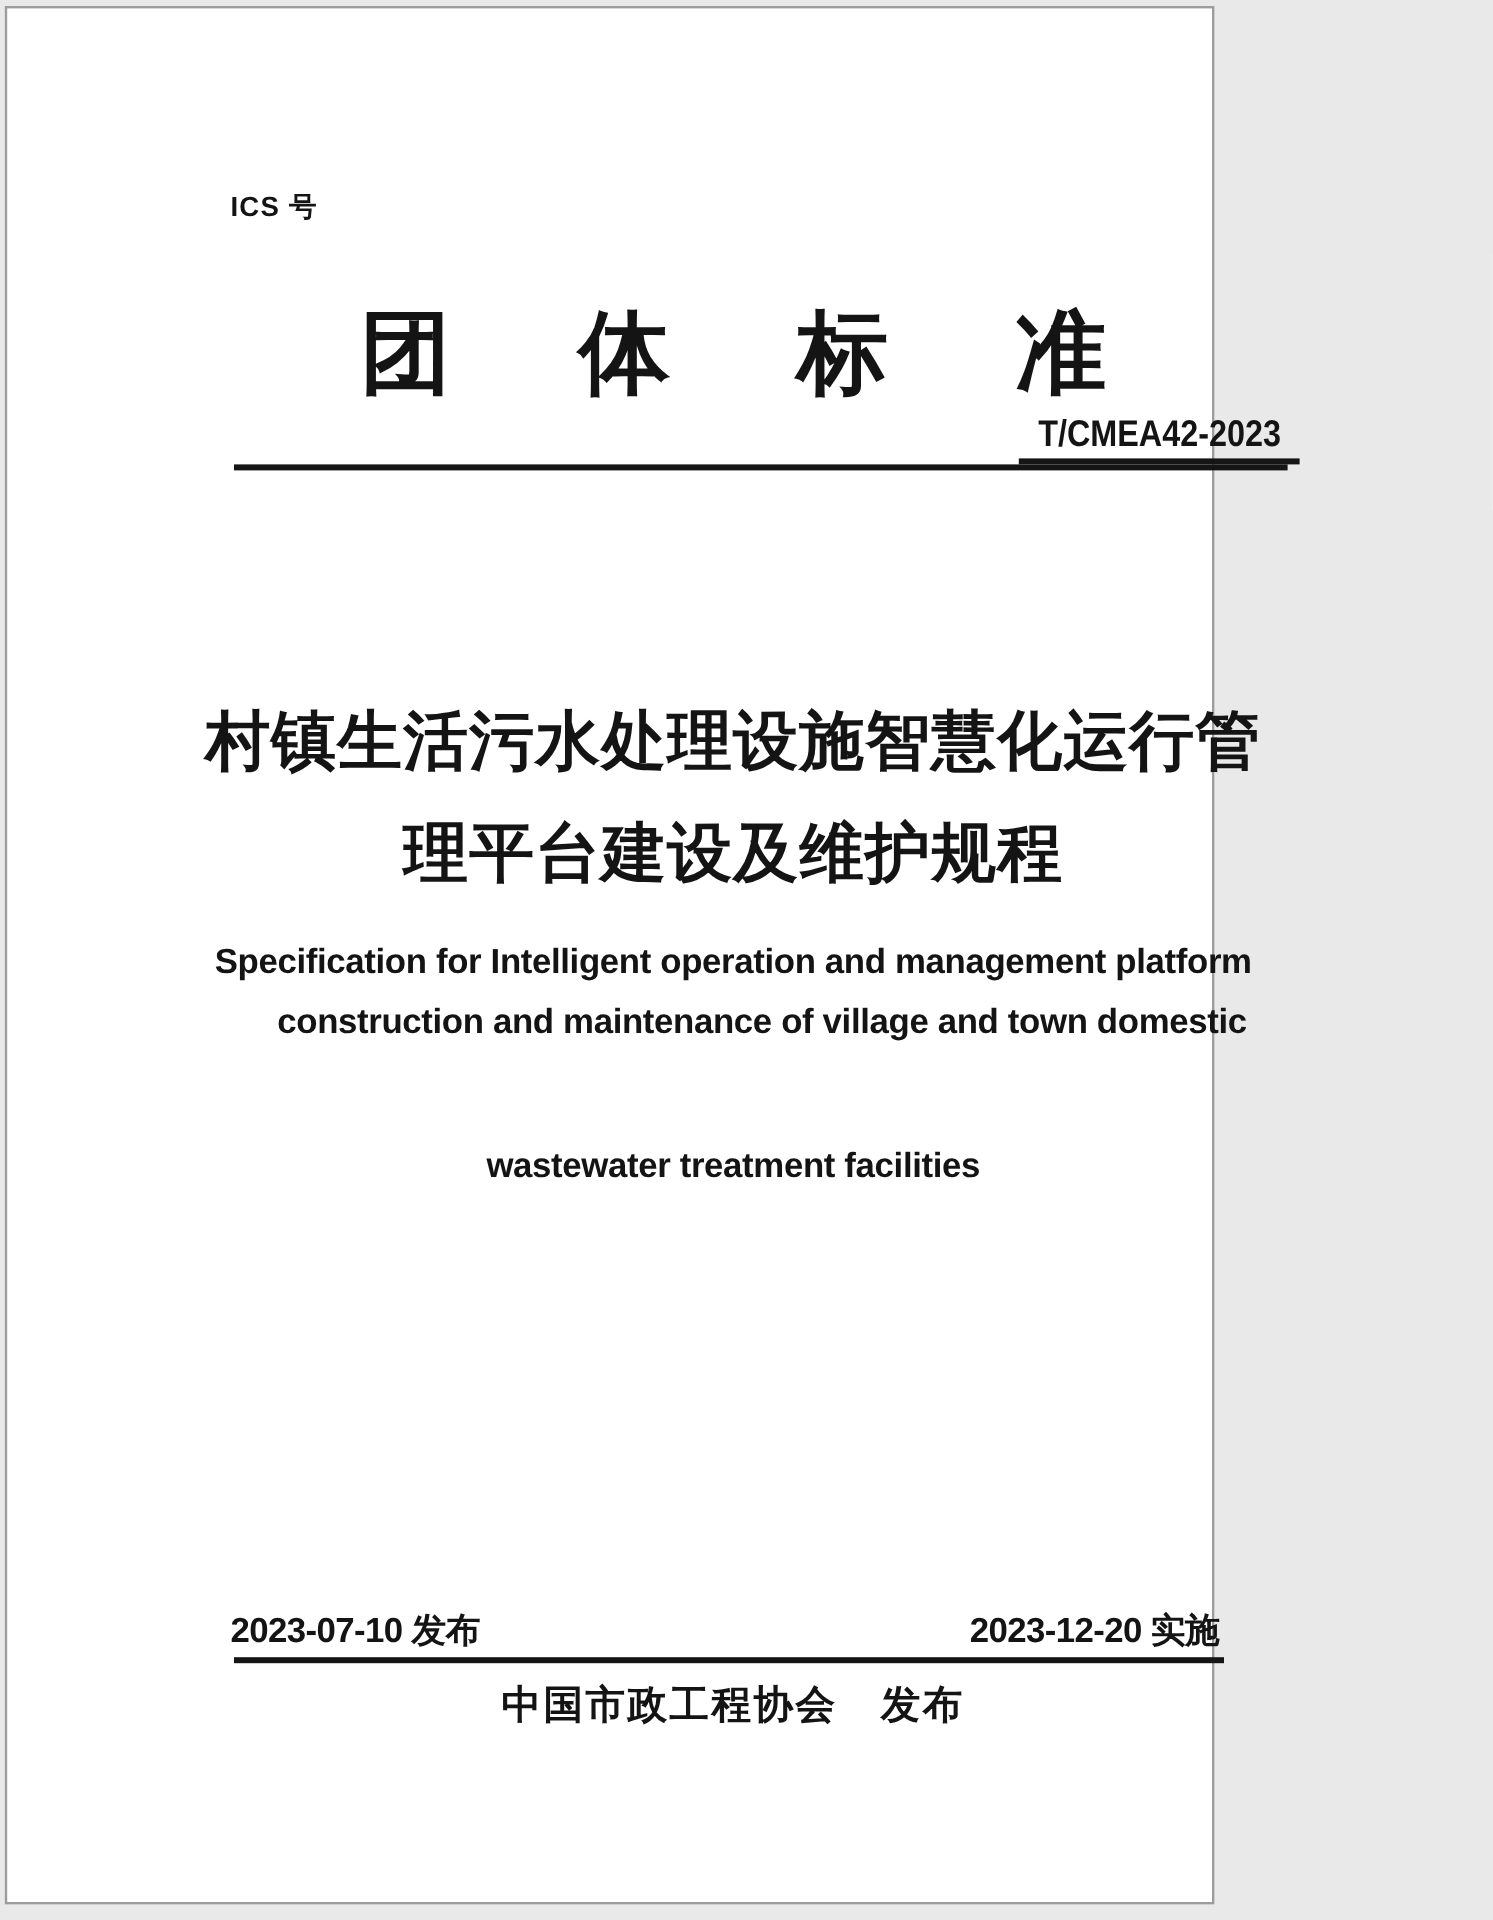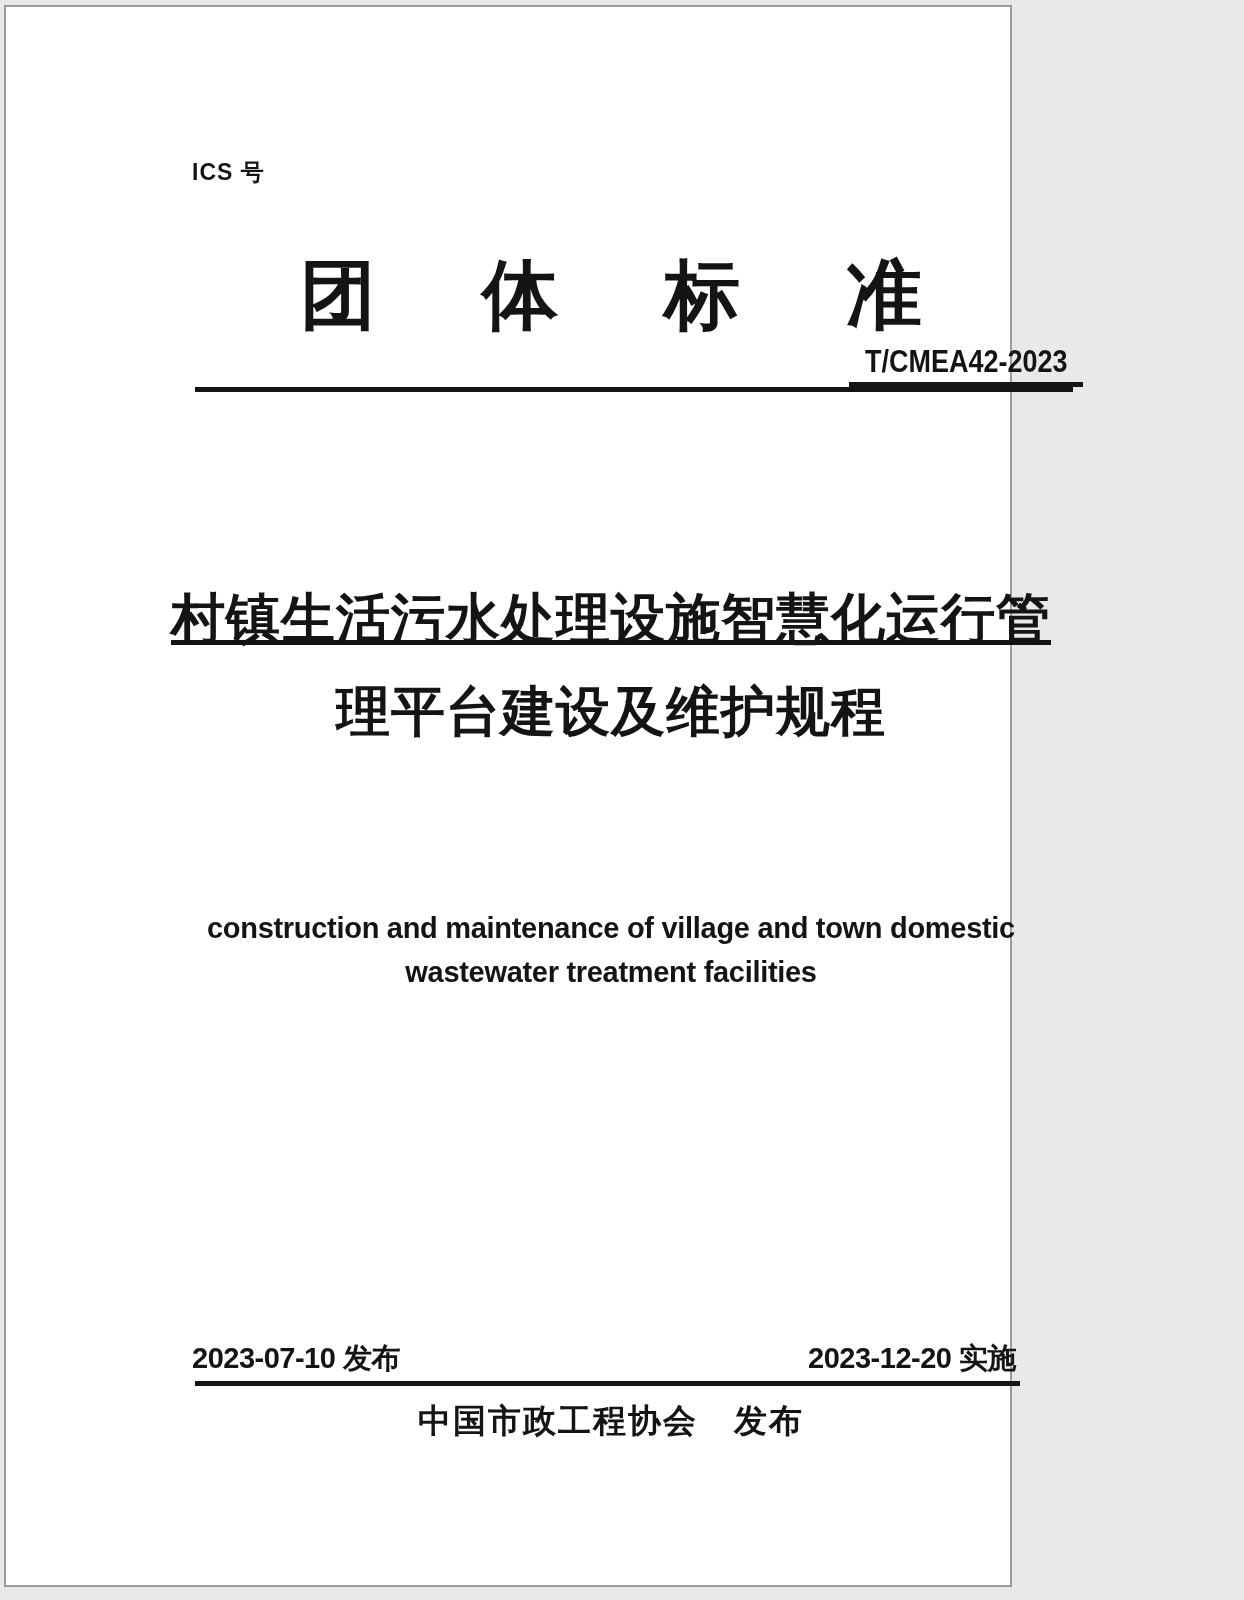--- a/index.html
+++ b/index.html
@@ -50,29 +50,29 @@
     background:var(--rule);
   }
   .center-wrap{
     left:0;top:0;width:1210px;height:1600px;pointer-events:none;
   }
   .zh-line{
     position:absolute;left:0;width:100%;text-align:center;
     font-size:54px;font-weight:bold;letter-spacing:1px;line-height:62px;
     white-space:nowrap;
   }
-  .zh1{top:580px;text-decoration:underline;}
+  .zh1{top:580px;}
   .zh2{top:673px;}
   .en-line{
     position:absolute;left:0;width:100%;text-align:center;
     font-size:29px;font-weight:bold;letter-spacing:-0.3px;line-height:34px;
     white-space:nowrap;
   }
   .en1{top:778px;}
-  .en2{top:904px;}
+  .en2{top:828px;padding-left:24px;}
   .en3{top:948px;}
   .dates-row{
     left:186px;top:1332px;width:824px;
     display:flex;justify-content:space-between;align-items:flex-end;
     font-size:29px;font-weight:bold;letter-spacing:-0.5px;
     white-space:nowrap;
     gap:35px;
   }
   .bottom-rule{
     left:189px;top:1374px;width:825px;height:5px;
@@ -103,20 +103,21 @@
   <div class="abs std-num">
     <span class="inner">T/CMEA42-2023</span>
   </div>
 
   <div class="abs main-rule"></div>
 
   <div class="abs center-wrap">
     <div class="zh-line zh1">村镇生活污水处理设施智慧化运行管</div>
     <div class="zh-line zh2">理平台建设及维护规程</div>
 
+    <div class="en-line en1">Specification for Intelligent operation and management platform</div>
     <div class="en-line en2">construction and maintenance of village and town domestic</div>
     <div class="en-line en3">wastewater treatment facilities</div>
   </div>
 
   <div class="abs dates-row">
     <span>2023-07-10 发布</span>
     <span>2023-12-20 实施</span>
   </div>
 
   <div class="abs bottom-rule"></div>

